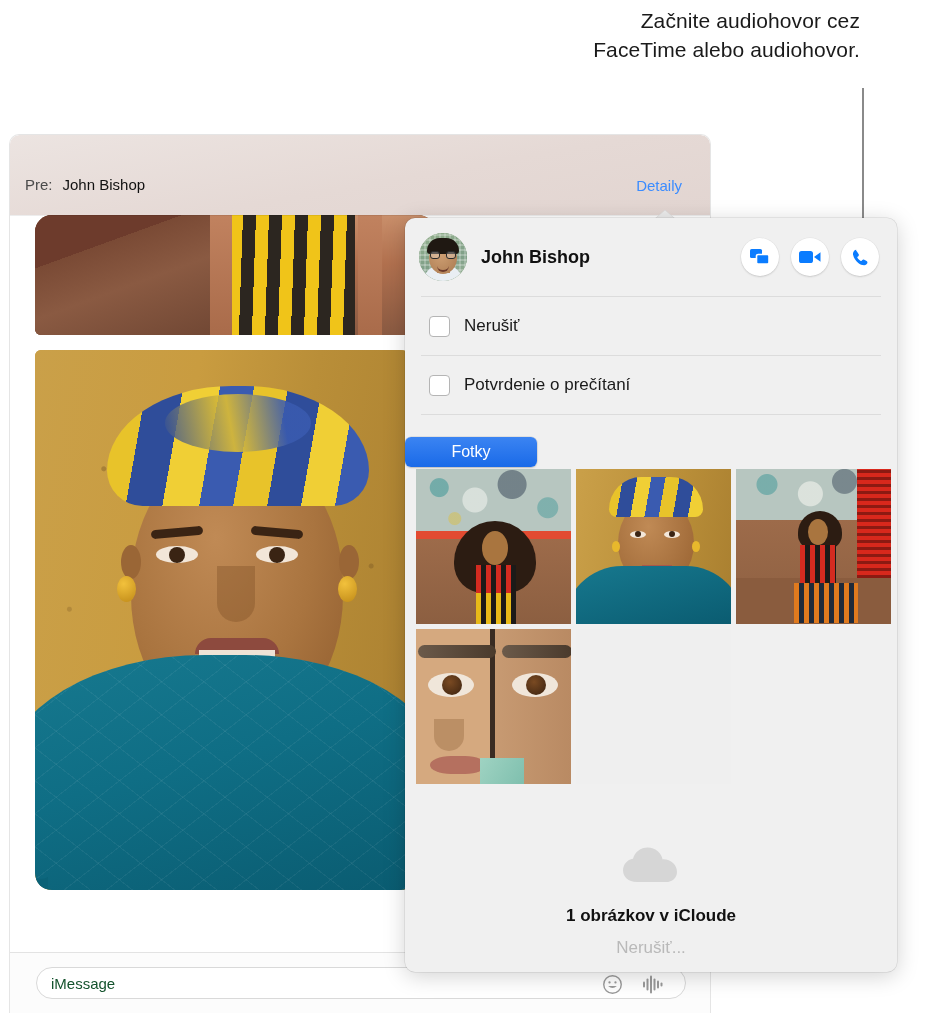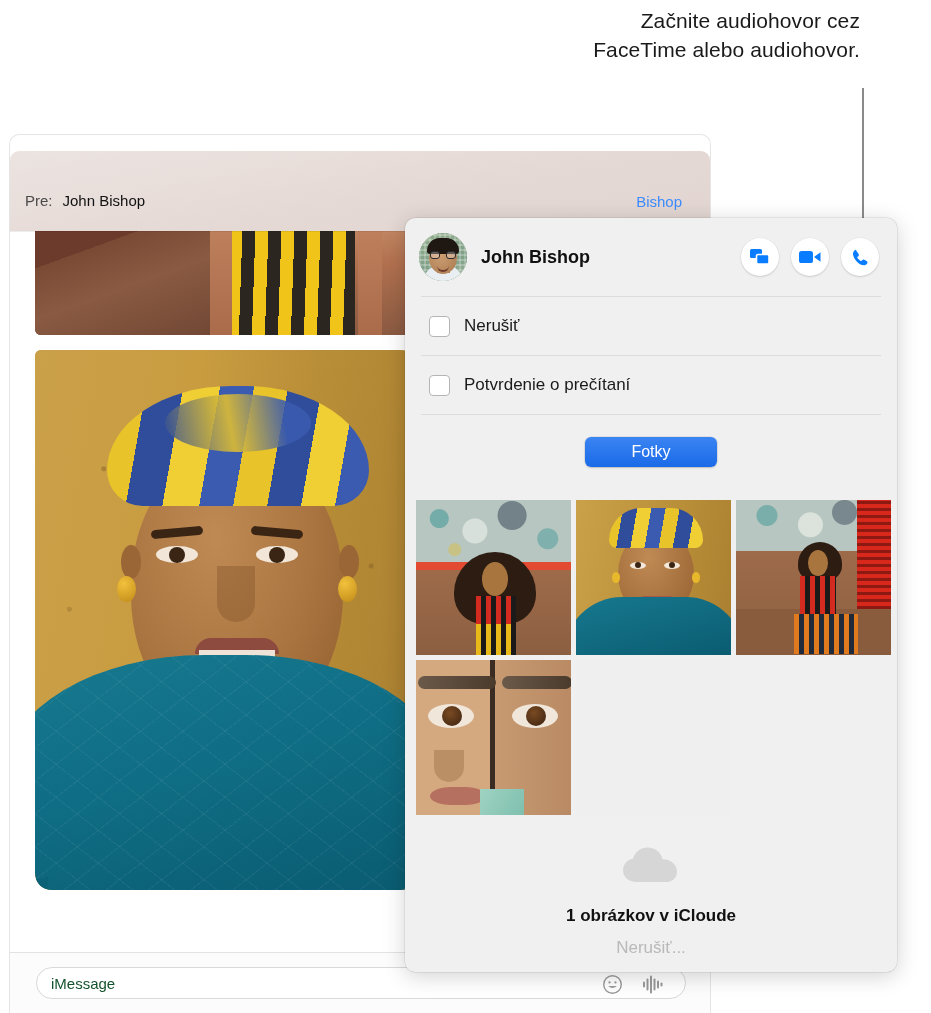--- a/index.html
+++ b/index.html
@@ -47,21 +47,21 @@
     background: #ffffff;
     border-top-left-radius: 9px;
     border-top-right-radius: 9px;
     overflow: hidden;
     box-shadow: 0 0 0 1px rgba(0,0,0,0.10);
   }
 
   
   #window-toolbar {
     position: absolute;
-    left: 0; top: 16px;
+    left: 0; top: 0;
     width: 700px;
     height: 80px;
     background: linear-gradient(170deg, #ece4e1 0%, #e5d9d5 55%, #e2d5d1 100%);
     border-top-left-radius: 9px;
     border-top-right-radius: 9px;
     z-index: 6;
     box-shadow: 0 1px 0 rgba(0,0,0,0.07);
   }
   #to-row {
     position: absolute;
@@ -405,22 +405,22 @@
     cursor: default;
   }
   .check-label {
     margin-left: 14px;
     font-size: 17px;
     color: #1a1a1a;
   }
 
   #tabs-wrap {
     display: flex;
-    justify-content: center;
-    padding: 22px 0 33px 0;
+    justify-content: flex-start;
+    padding: 22px 0 2px 0;
   }
   #segmented {
     display: inline-flex;
     height: 30px;
     border-radius: 6px;
     overflow: hidden;
     box-shadow: 0 1px 2px rgba(0,0,0,0.16), 0 0 0 0.5px rgba(0,0,0,0.12);
     background: #ffffff;
   }
   .seg {
@@ -546,21 +546,21 @@
 <div id="callout-text">Začnite audiohovor cez FaceTime alebo audiohovor.</div>
 <div id="callout-line"></div>
 
 <div id="messages-window">
 
   <div id="window-toolbar">
     <div id="to-row">
       <span id="to-label">Pre:</span>
       <span id="to-value">John Bishop</span>
     </div>
-    <div id="details-button">Bishop</div>
+    <div id="details-button">Detaily</div>
     <svg id="popover-notch" viewBox="0 0 30 14">
       <path d="M0 14 L15 1 L30 14 Z" fill="#ececec" stroke="#d8d8d8" stroke-width="0.6"></path>
       <rect x="0" y="12.6" width="30" height="2" fill="#ececec"></rect>
     </svg>
   </div>
 
   <div id="transcript">
 
     <div class="bubble" id="bubble-top">
       <div class="photo ph-top">

